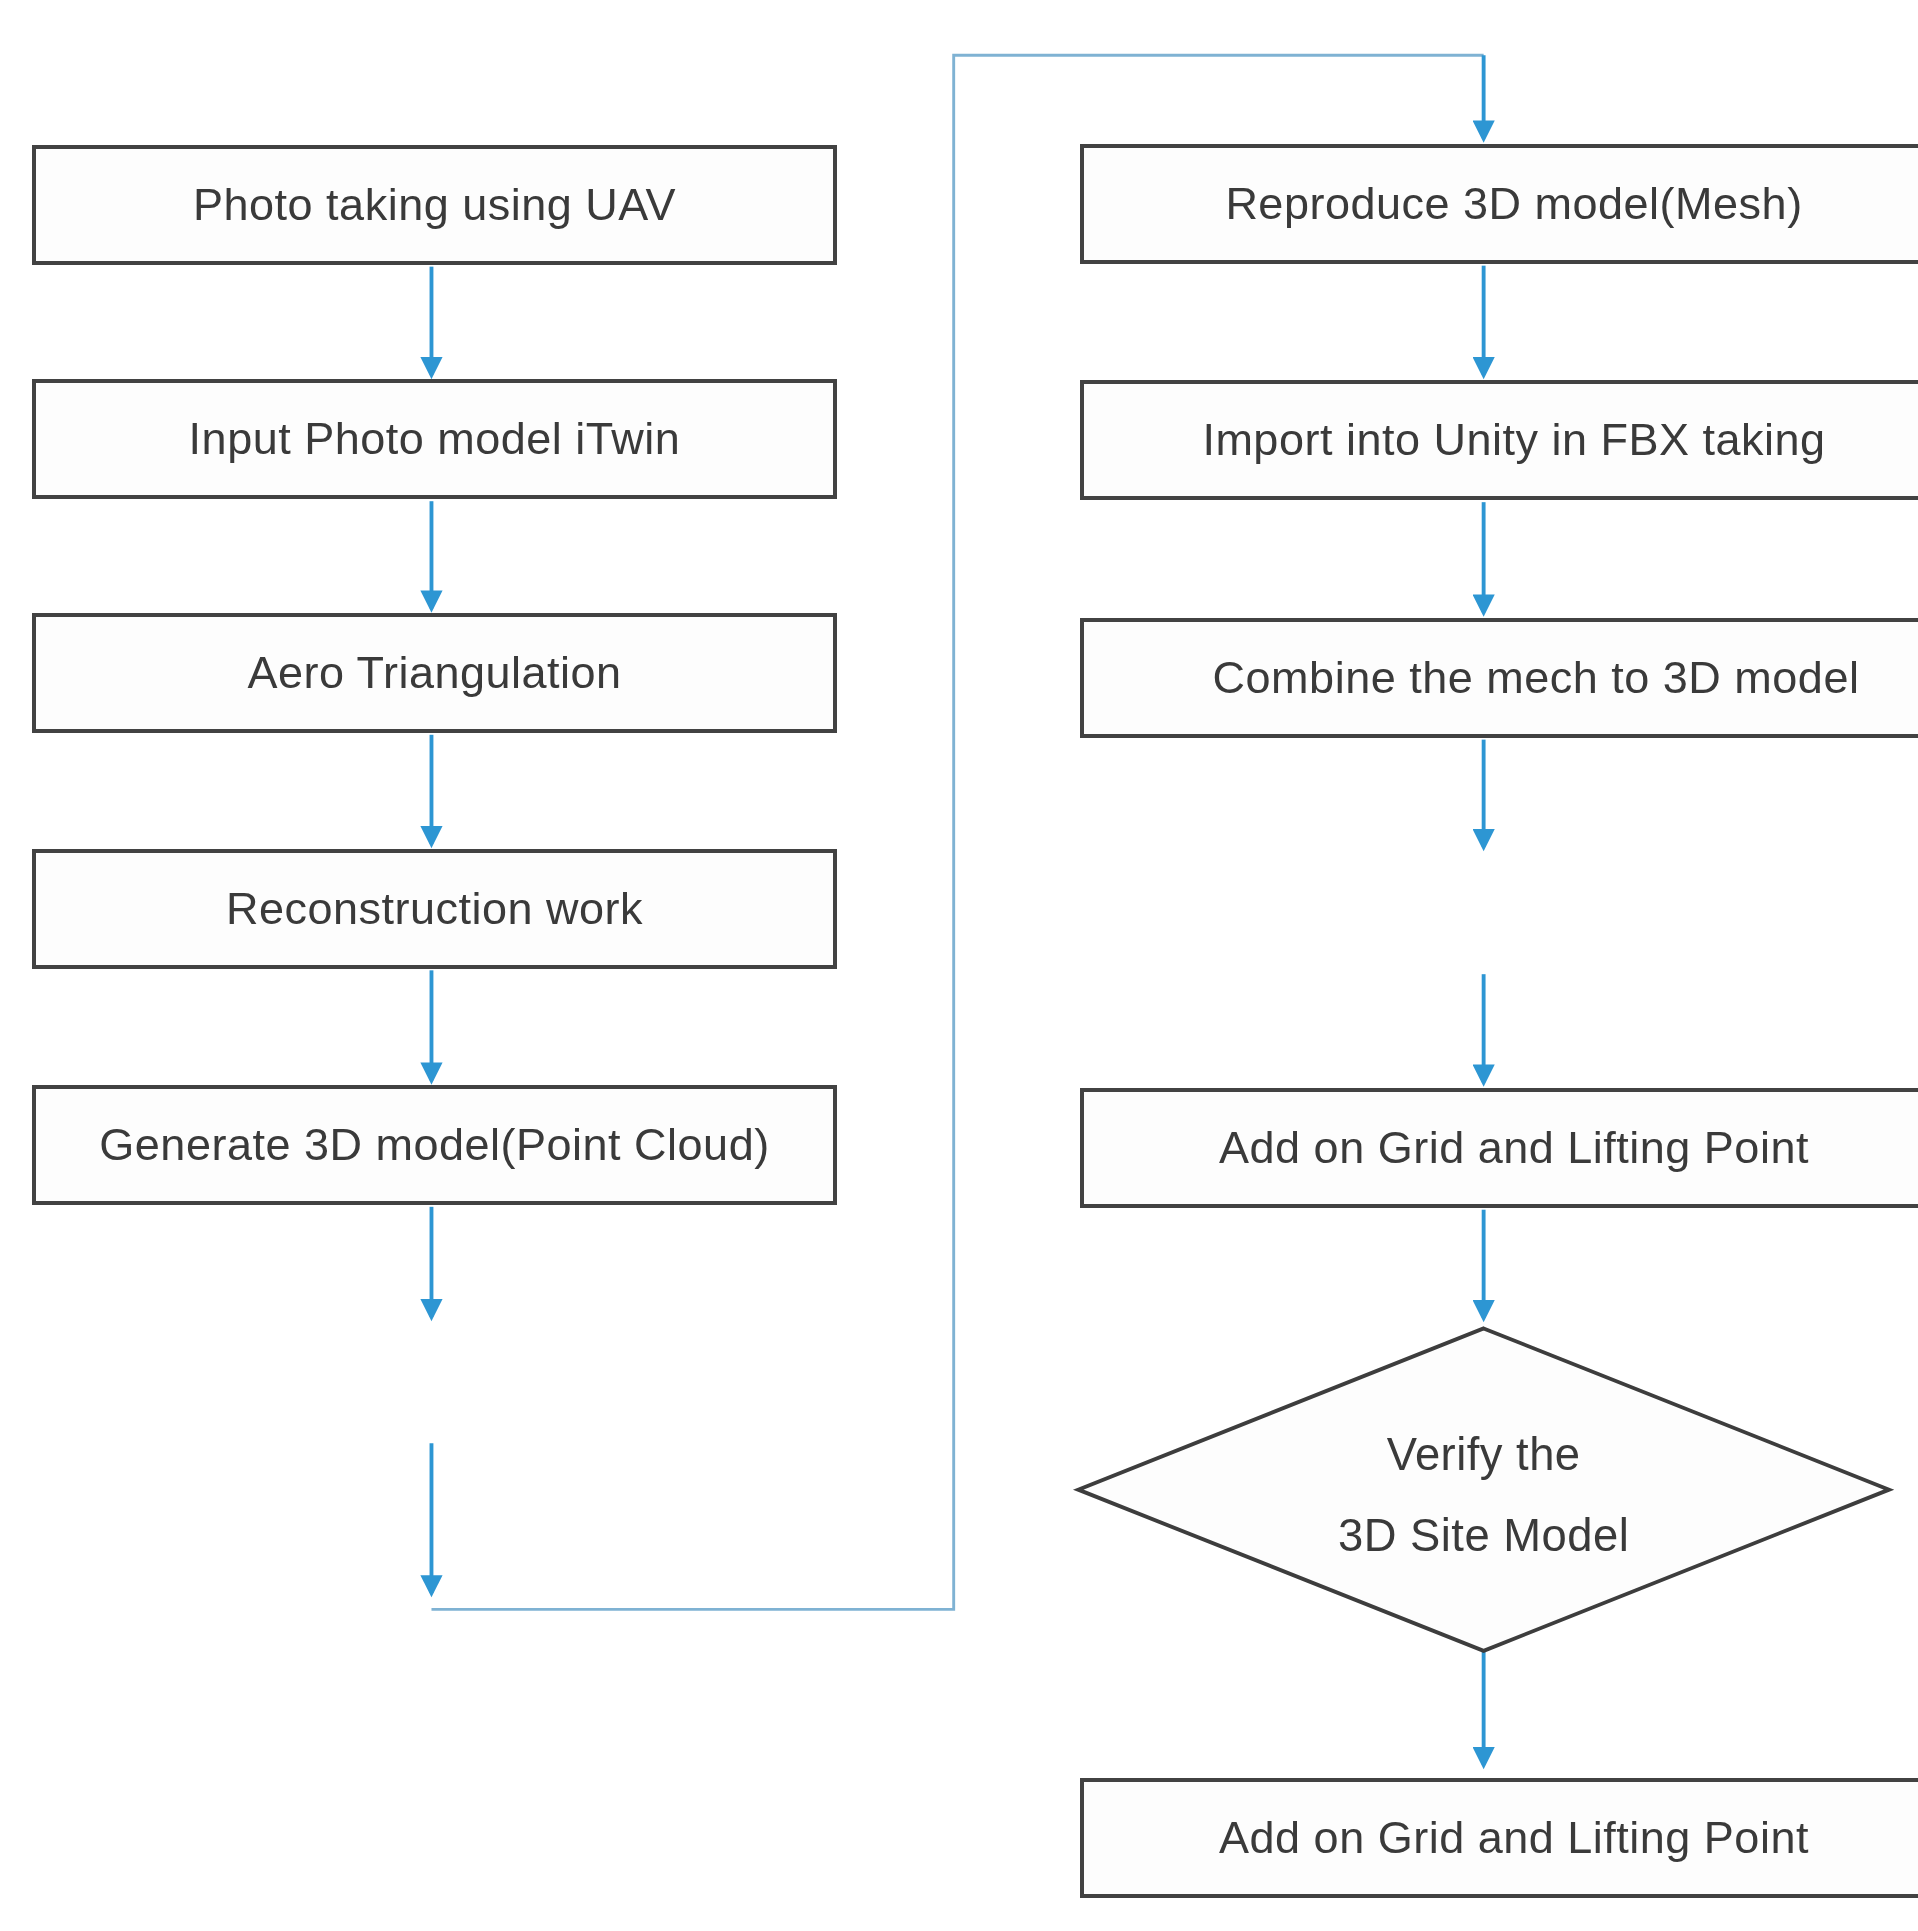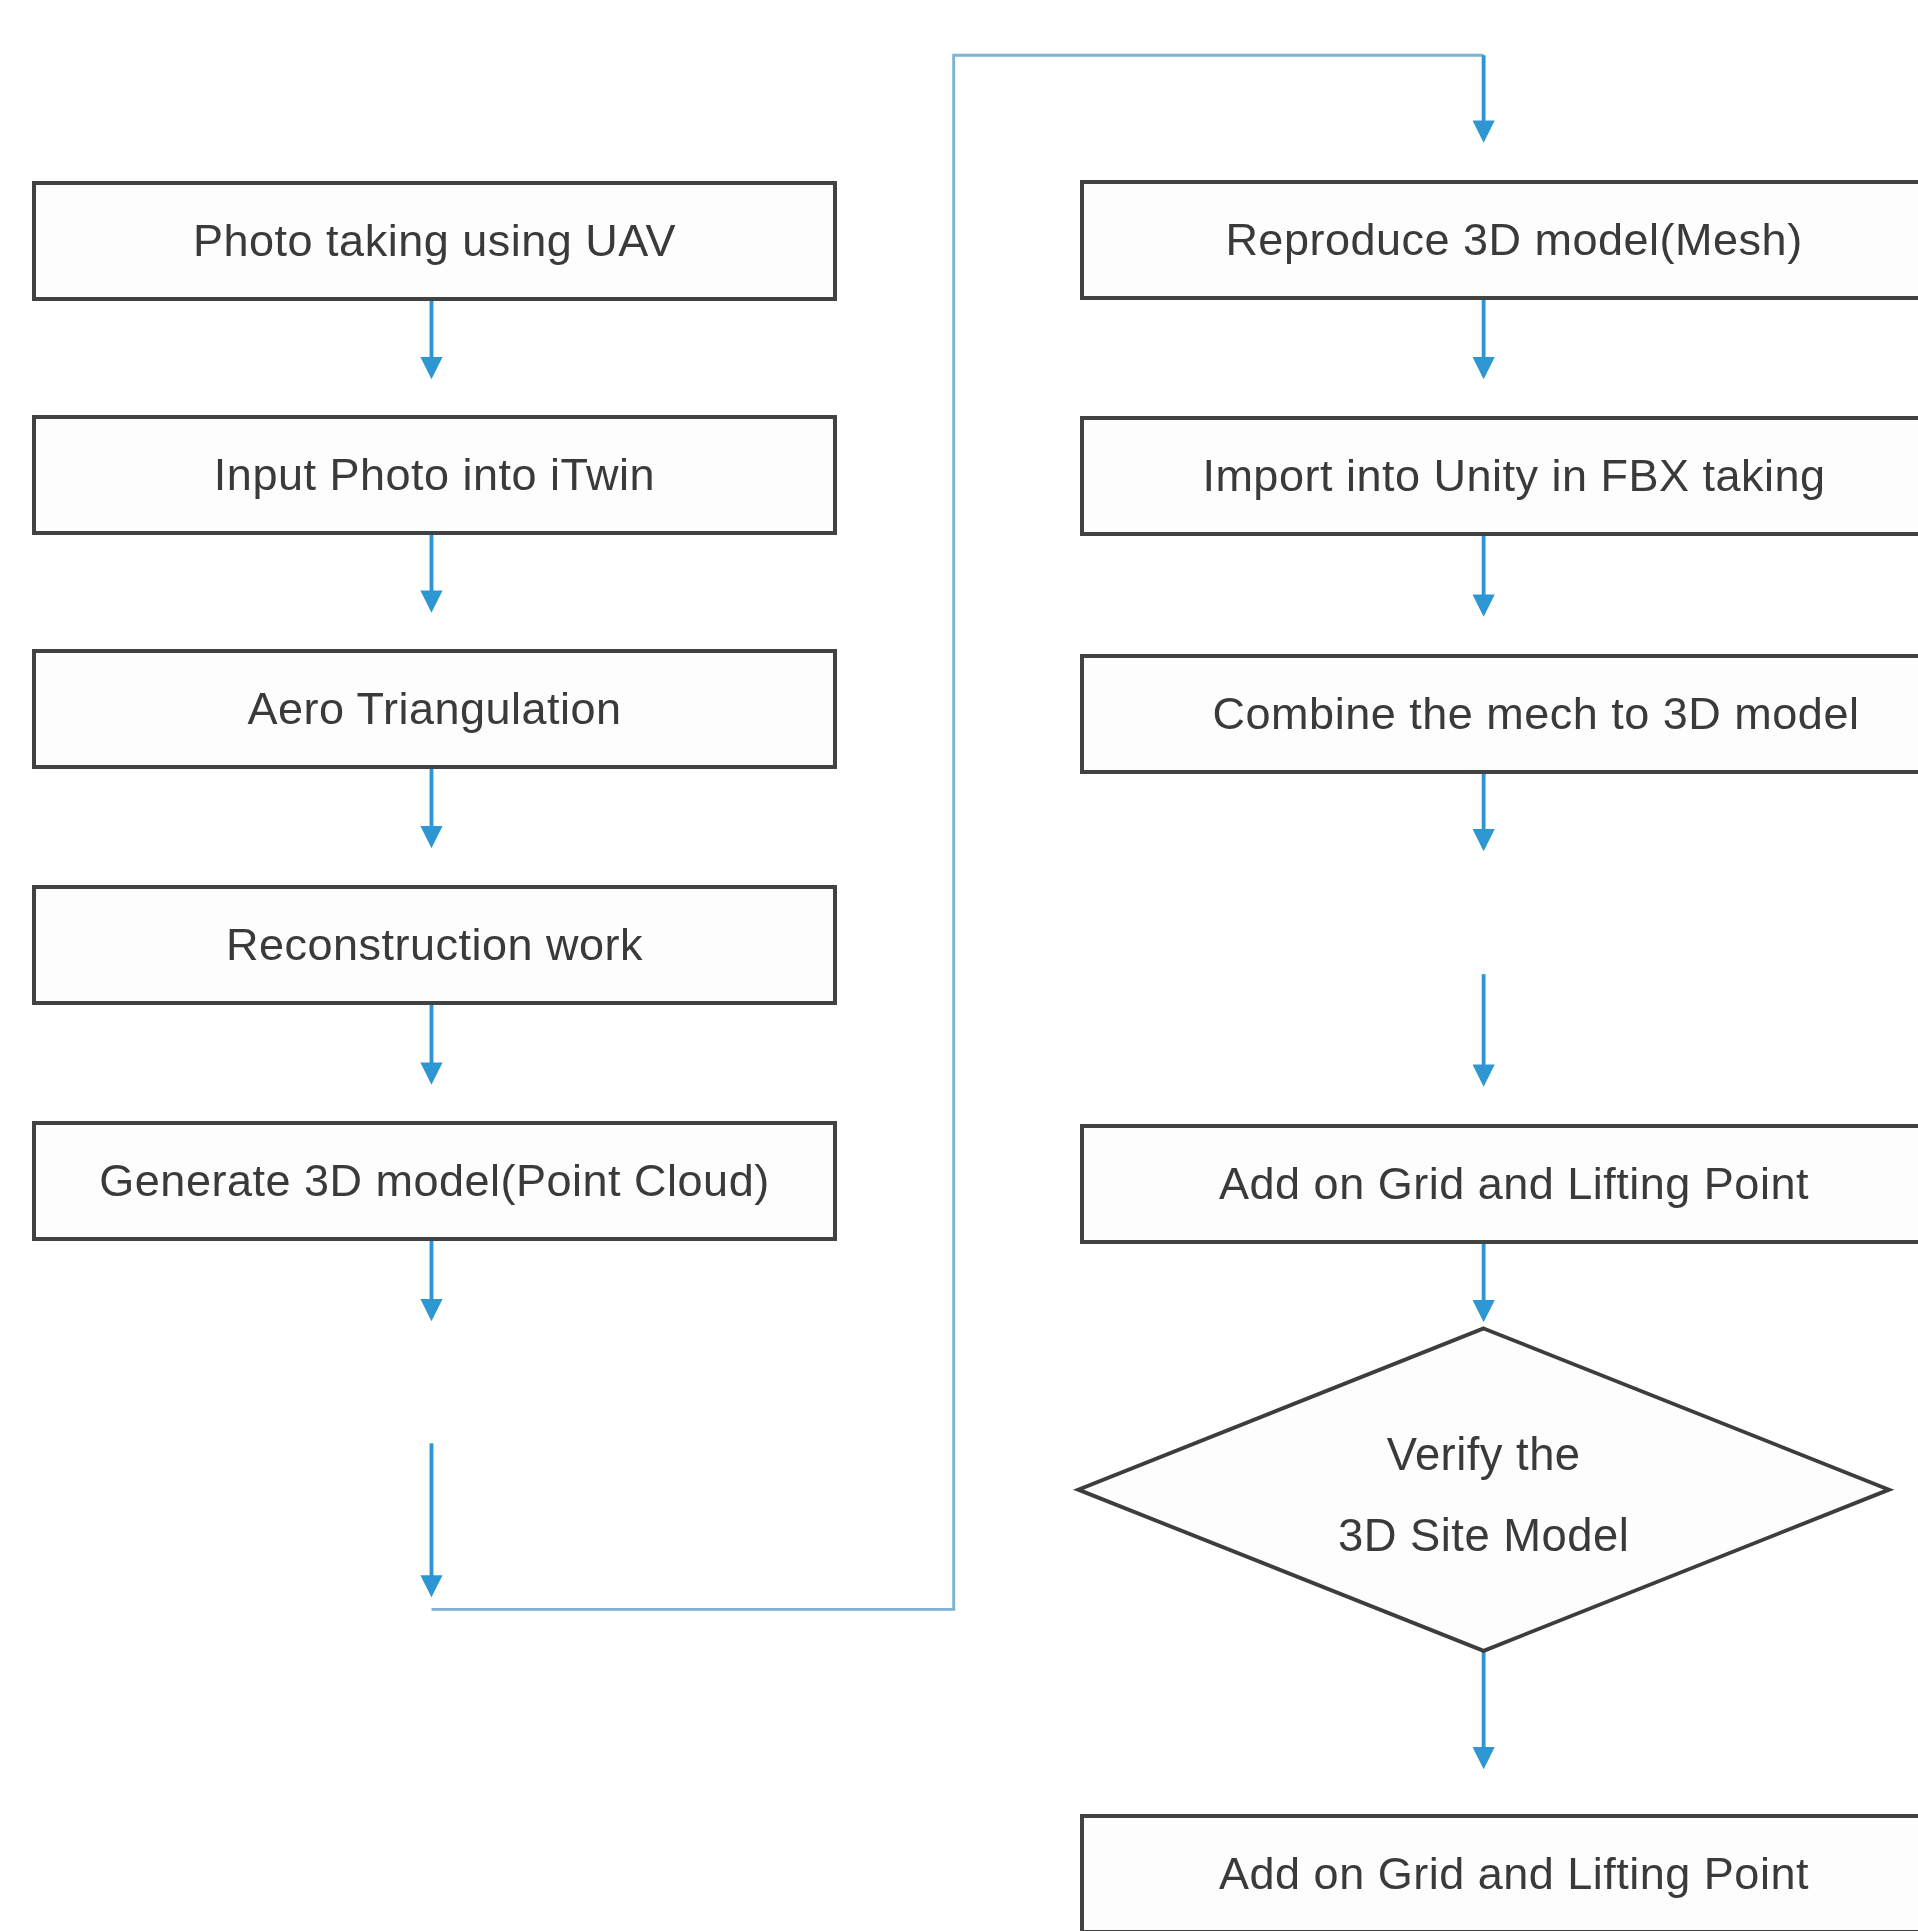--- a/index.html
+++ b/index.html
@@ -28,21 +28,20 @@
     background: #fdfdfd;
     border: 4.8px solid #424242;
     display: flex;
     align-items: center;
     justify-content: center;
     text-align: center;
     font-size: 45px;
     letter-spacing: 0.5px;
     color: #3a3a3a;
     line-height: 1.2;
-    margin-top: 36px;
   }
   .col-left  { left: 32px;   width: 805px; height: 120px; }
   .col-right { left: 1080px; width: 868px; height: 120px; }
   .l1 { top: 145px; }
   .l2 { top: 379px; }
   .l3 { top: 613px; }
   .l4 { top: 849px; }
   .l5 { top: 1085px; }
   .l6 { top: 1322px; }
   .r1 { top: 144px; }
@@ -87,21 +86,21 @@
     <line x1="1537" y1="1009" x2="1537" y2="1121" stroke="#2d96d3" stroke-width="4" marker-end="url(#arrowhead)"></line>
     <line x1="1537" y1="1253" x2="1537" y2="1365" stroke="#2d96d3" stroke-width="4" marker-end="url(#arrowhead)"></line>
     <line x1="1537" y1="1710" x2="1537" y2="1828" stroke="#2d96d3" stroke-width="4" marker-end="url(#arrowhead)"></line>
 
     <polygon points="1537,1376 1957,1543 1537,1710 1117,1543" fill="#fdfdfd" stroke="#3d3d3d" stroke-width="4"></polygon>
     <text class="diamond-label" x="1537" y="1523" text-anchor="middle">Verify the</text>
     <text class="diamond-label" x="1537" y="1607" text-anchor="middle">3D Site Model</text>
   </svg>
 
   <div class="box col-left l1">Photo taking using UAV</div>
-  <div class="box col-left l2">Input Photo into iTwin</div>
+  <div class="box col-left l2">Input Photo model iTwin</div>
   <div class="box col-left l4">Reconstruction work</div>
   <div class="box col-left l3">Aero Triangulation</div>
   <div class="box col-left l5">Generate 3D model(Point Cloud)</div>
 
   <div class="box col-right r1">Reproduce 3D model(Mesh)</div>
   <div class="box col-right r2">Import into Unity in FBX taking</div>
   <div class="box col-right r3">Combine the mech to 3D model</div>
   <div class="box col-right r5">Add on Grid and Lifting Point</div>
   <div class="box col-right r6">Add on Grid and Lifting Point</div>
 

